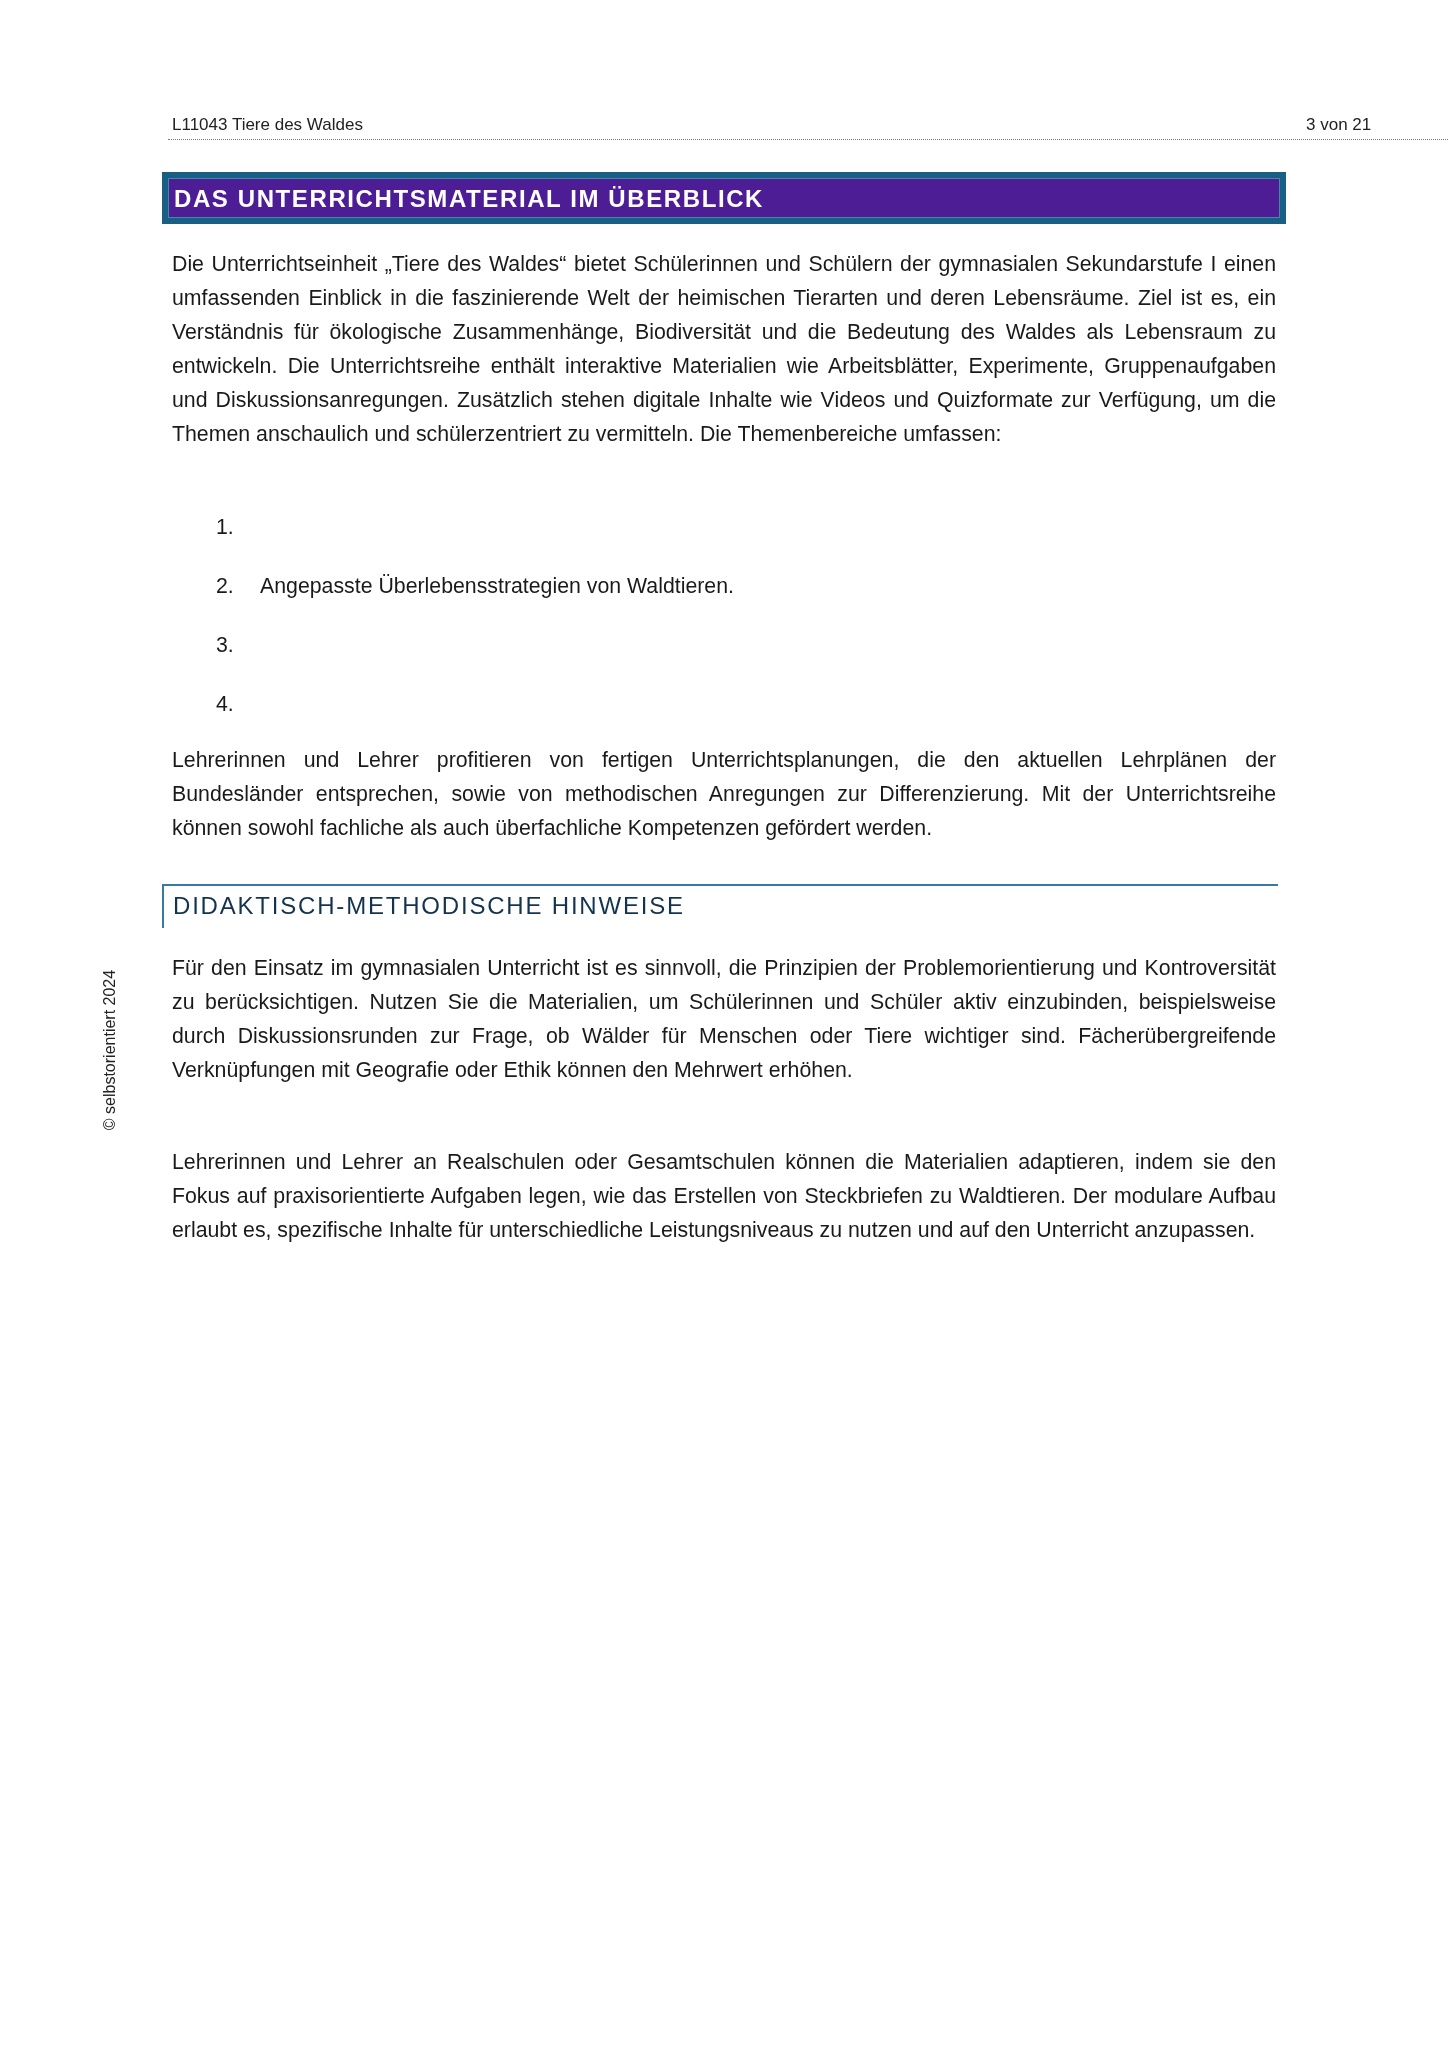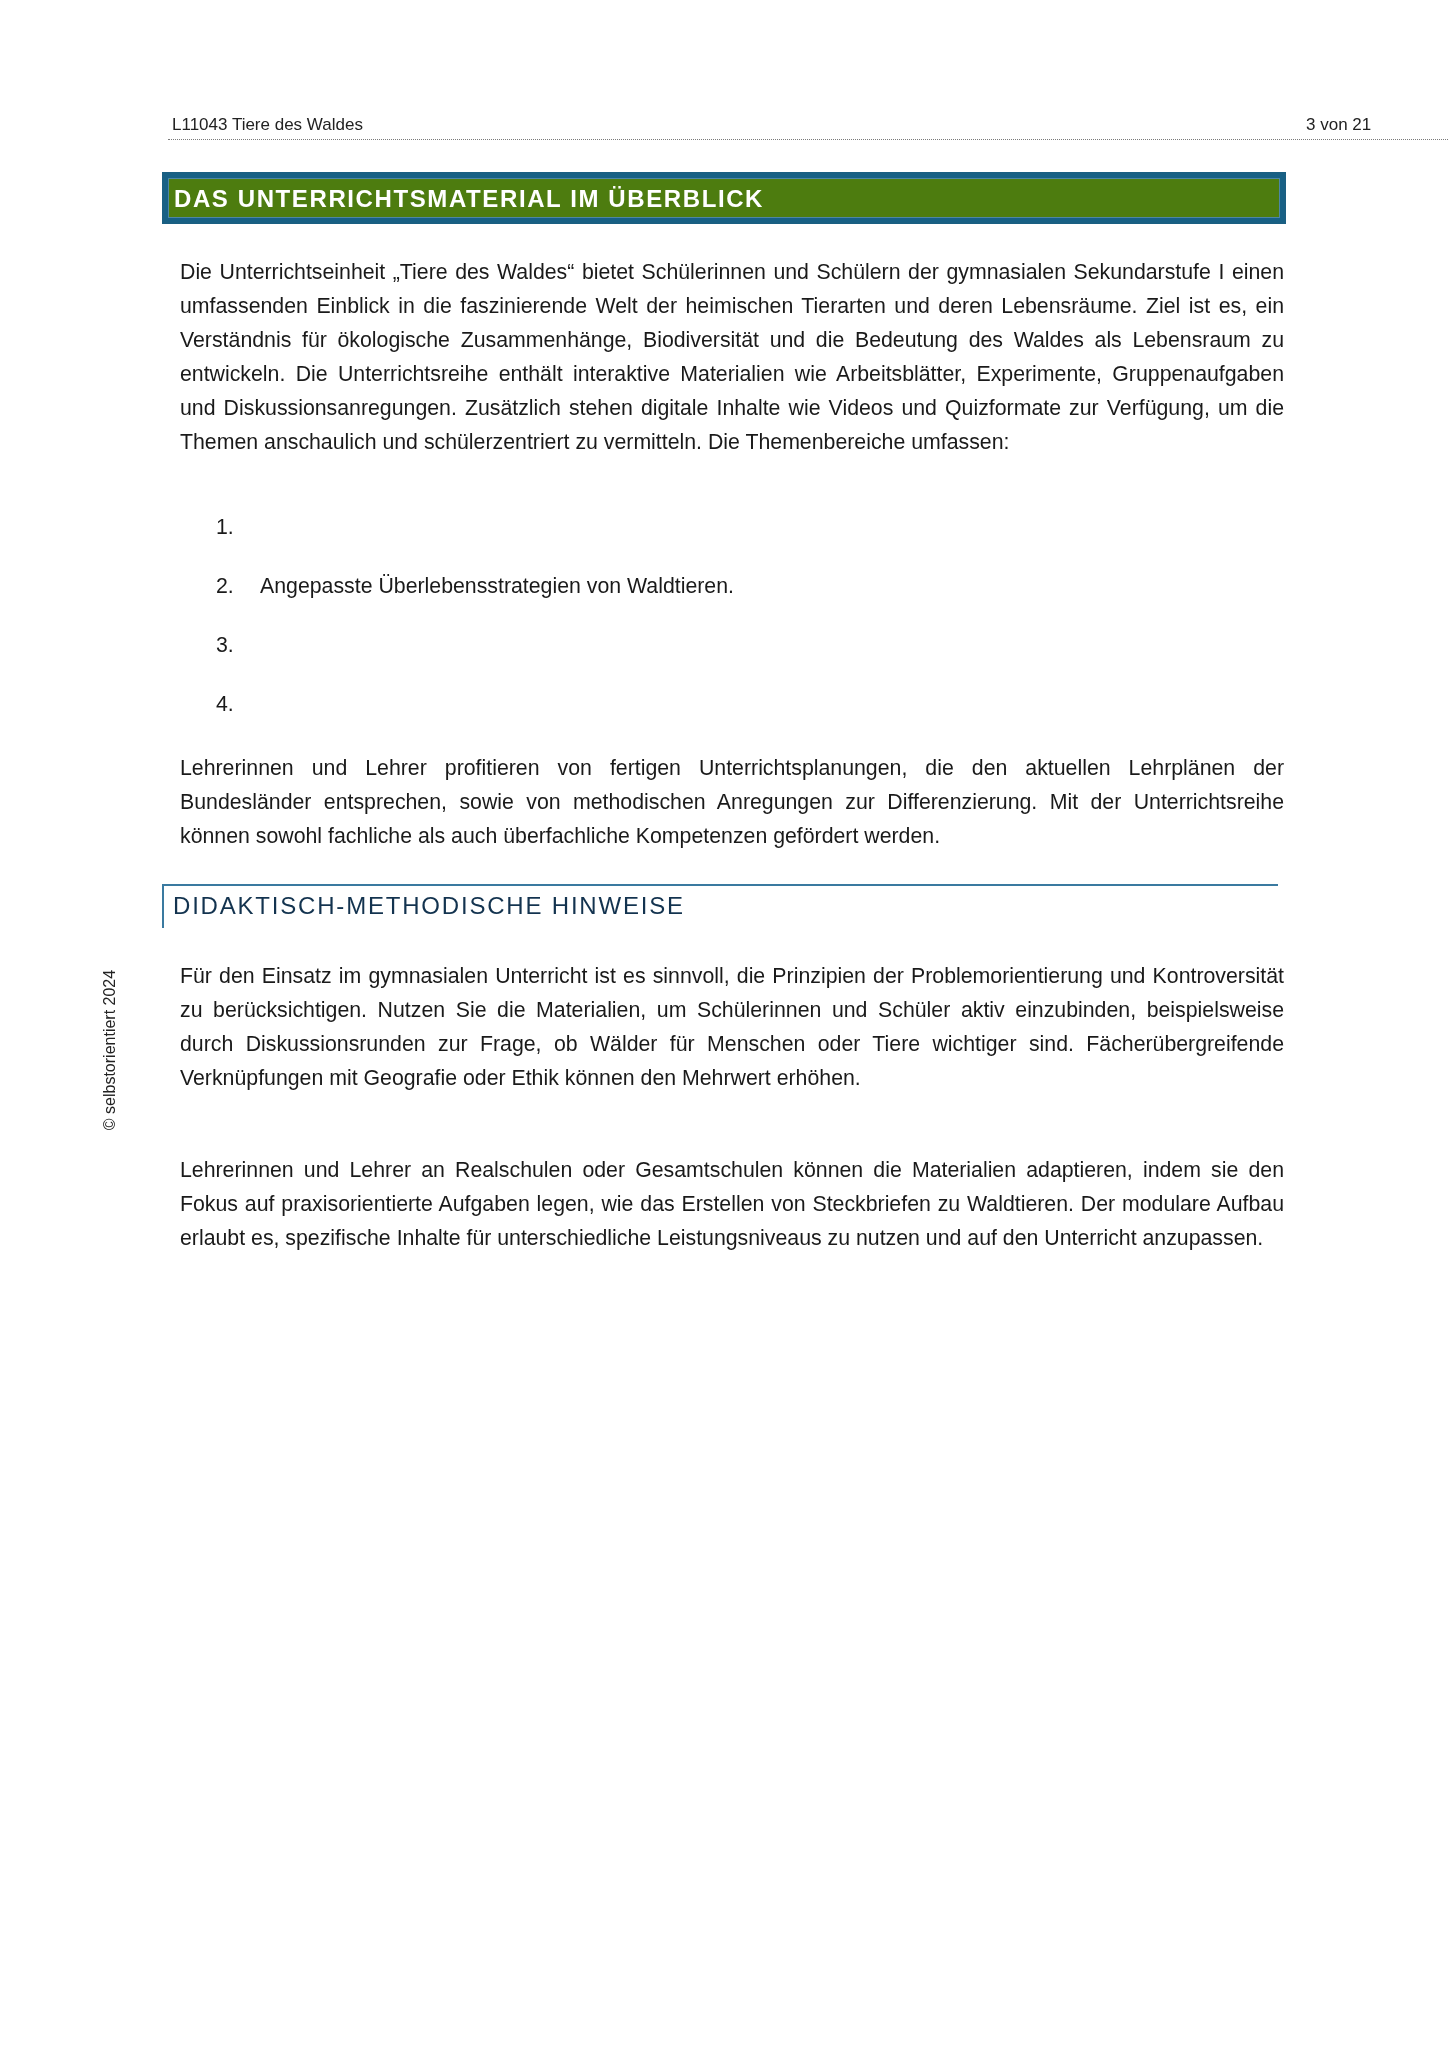--- a/index.html
+++ b/index.html
@@ -36,21 +36,21 @@
       top: 2px;
       font-size: 17px;
       color: #222;
     }
     .title-bar {
       position: absolute;
       left: 162px;
       top: 172px;
       width: 1124px;
       height: 52px;
-      background: #4d7c0f;
+      background: #4c1d95;
       box-sizing: border-box;
       border: 2px solid #1a5f82;
       box-shadow: inset 0 0 0 4px #176085, inset 0 0 0 5px #4d86a4;
       padding-left: 32px;
     }
     .title-bar-text {
       position: absolute;
       left: 10px;
       top: 11px;
       font-size: 24px;
@@ -61,21 +61,21 @@
     .content {
       position: absolute;
       left: 172px;
       width: 1104px;
       font-size: 21.3px;
       line-height: 34px;
       color: #1a1a1a;
     }
     .para {
       text-align: justify;
-      margin: 8px;
+      margin: 0;
     }
     .intro { top: 247px; }
     .list {
       position: absolute;
       left: 172px;
       top: 510px;
       width: 1104px;
       margin: 0;
       padding: 0;
       list-style: none;

